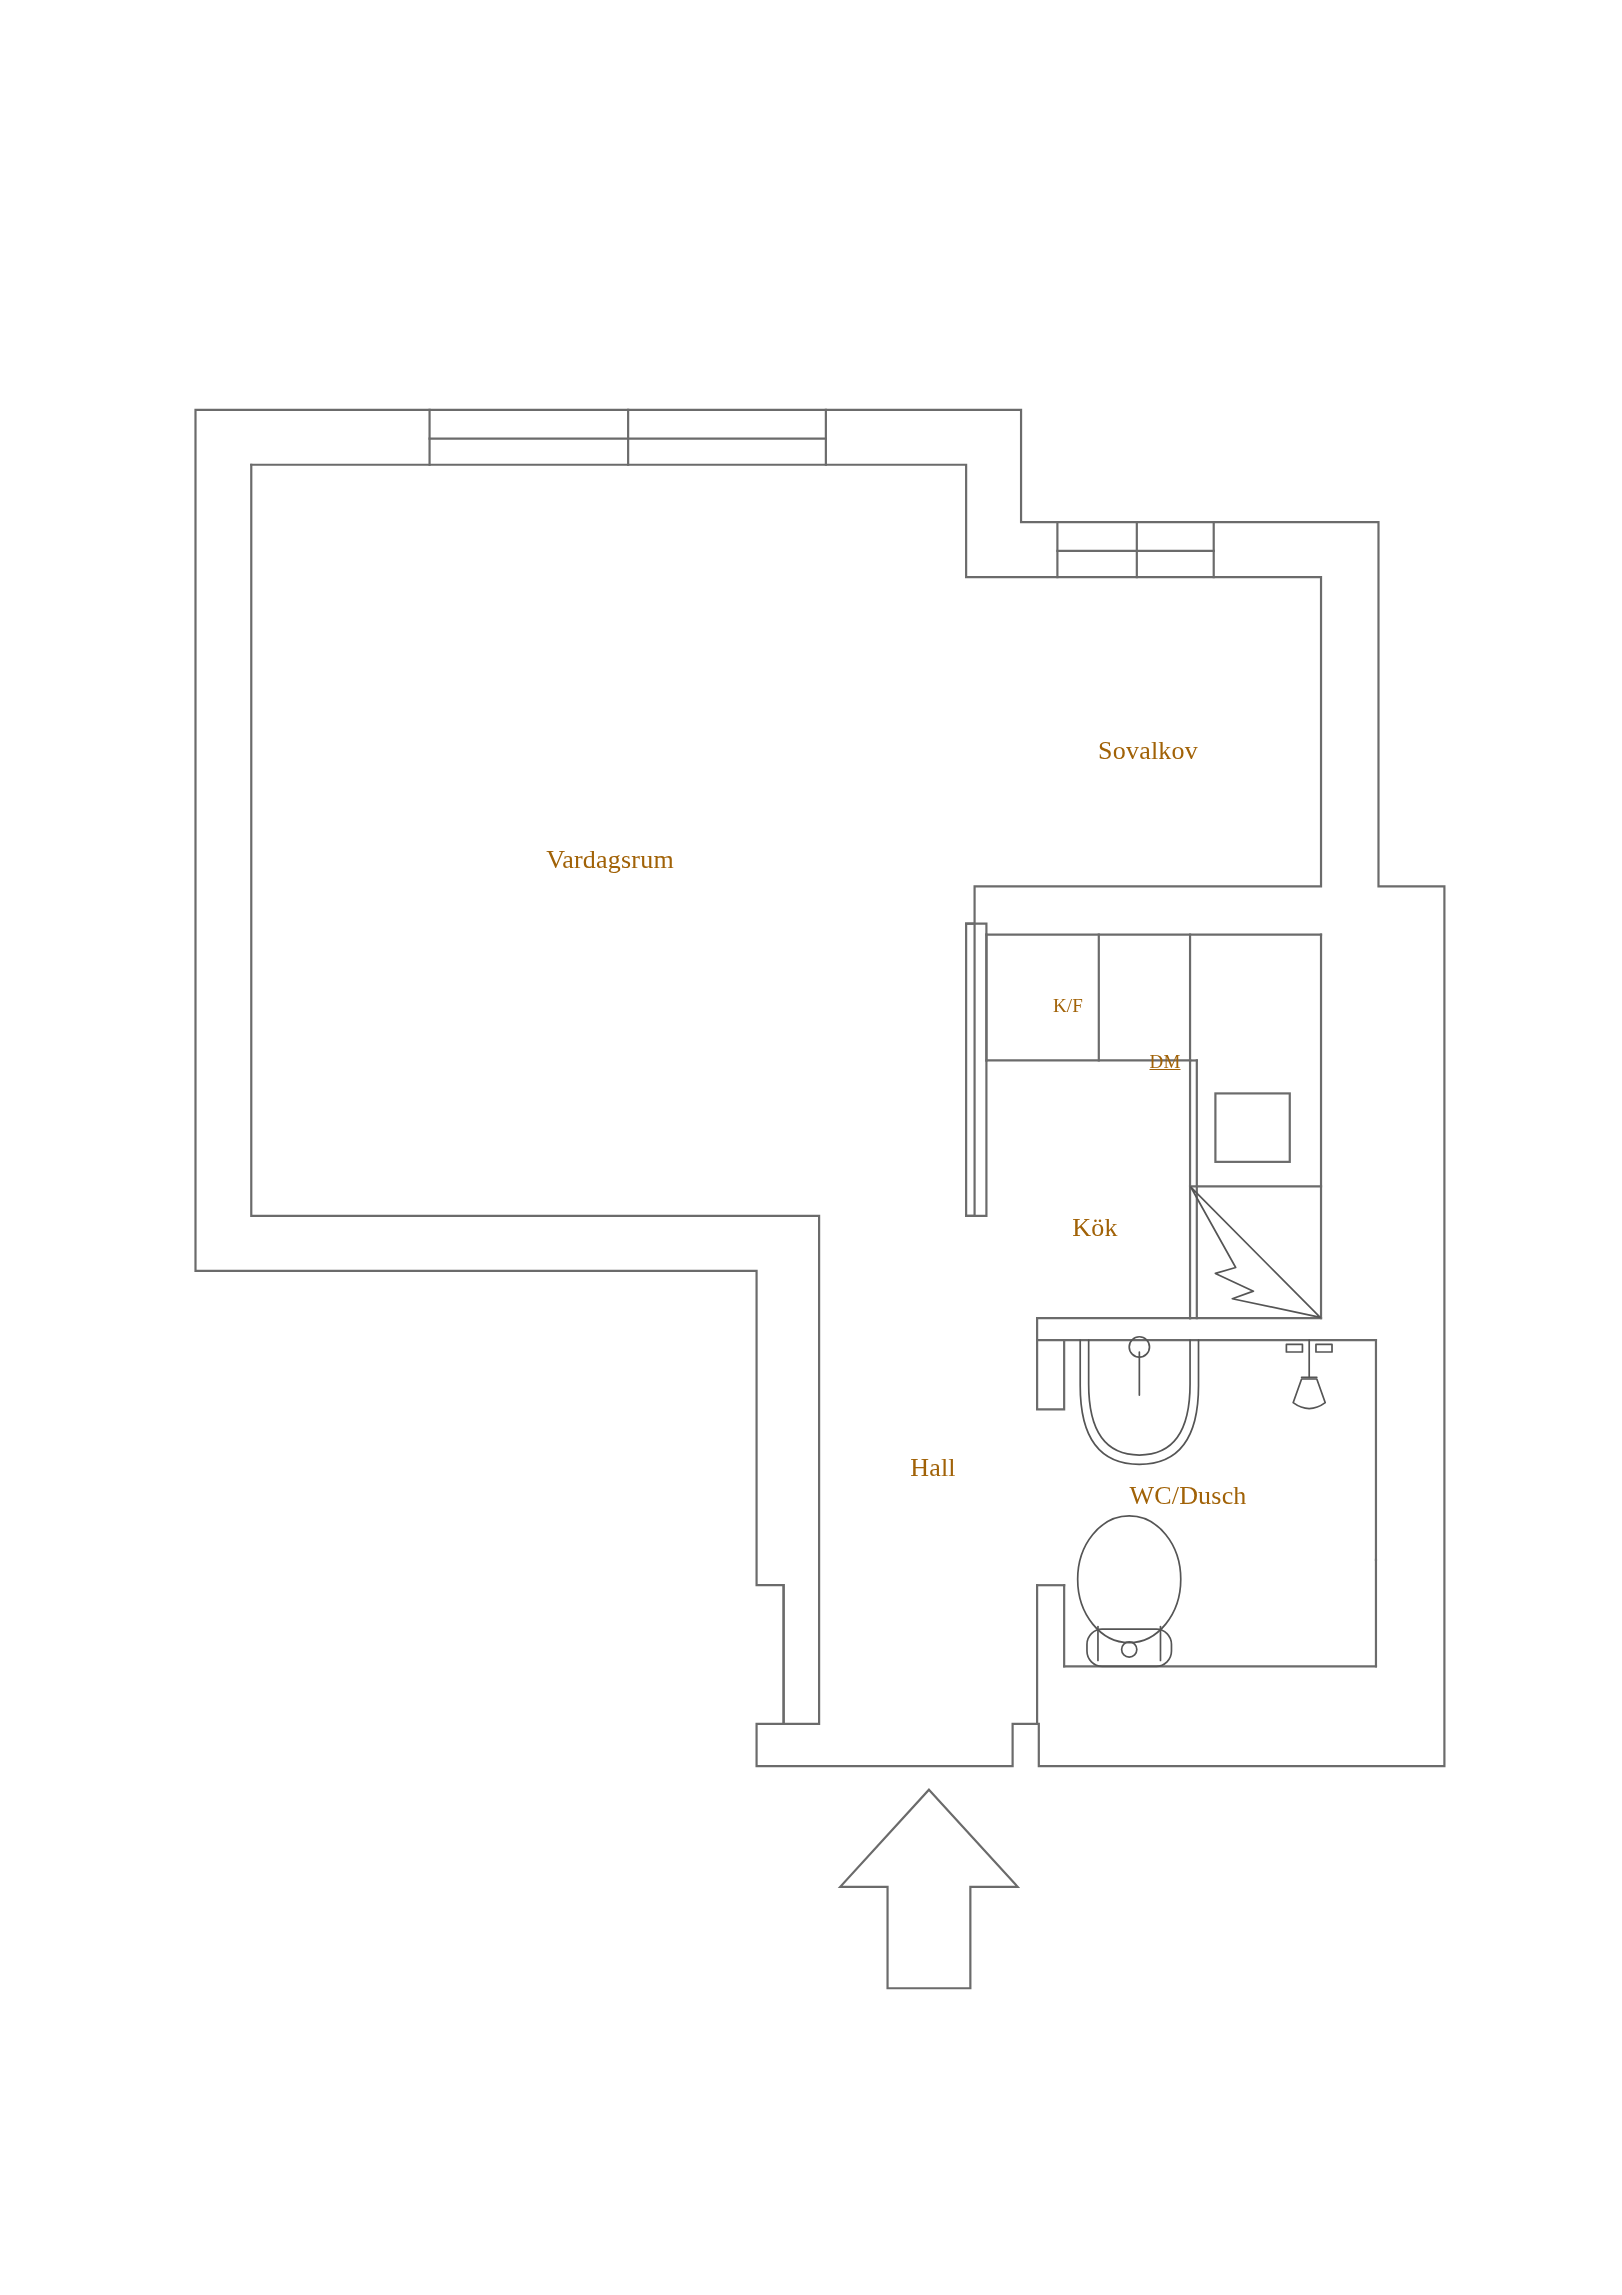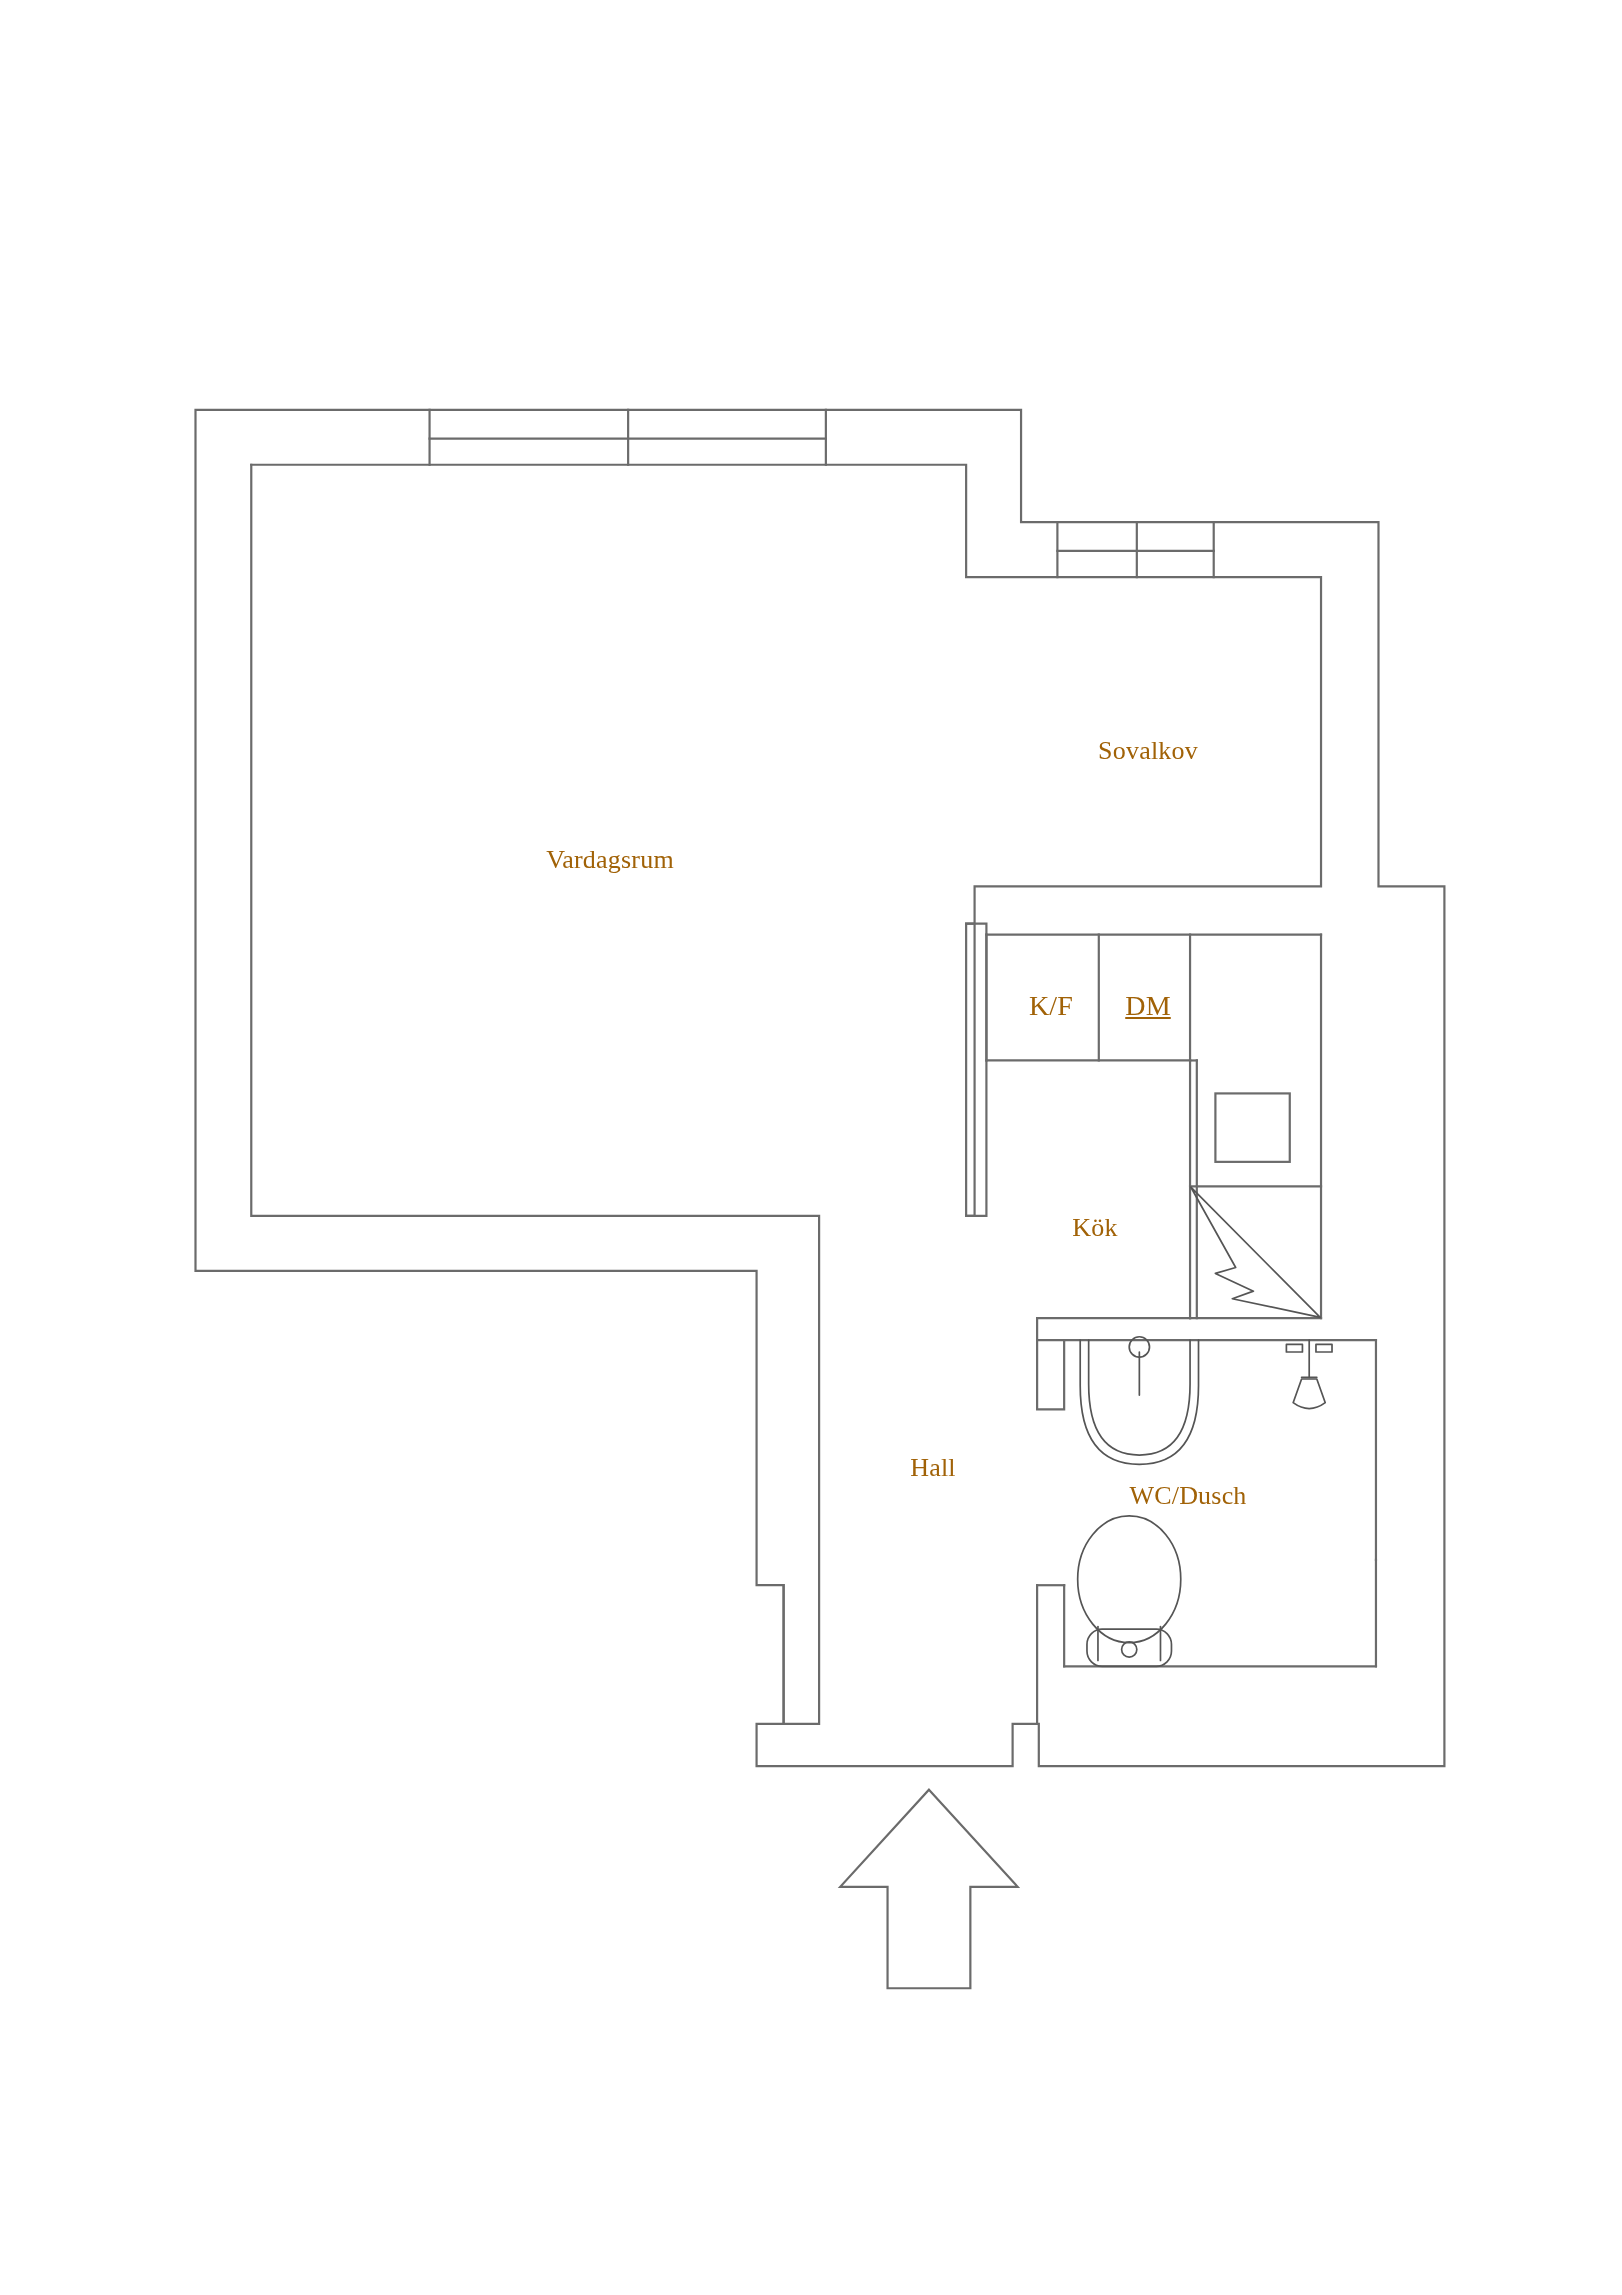--- a/index.html
+++ b/index.html
@@ -30,21 +30,21 @@
   }
   .room-label {
     position: absolute;
     font-family: "Liberation Serif", "DejaVu Serif", serif;
     color: #a16207;
     white-space: nowrap;
     transform: translate(-50%, -50%);
     letter-spacing: 0.2px;
   }
   .lbl-major { font-size: 26px; }
-  .lbl-appl  { font-size: 28px; }
+  .lbl-appl  { font-size: 19px; margin-left: 17px; }
 </style>
 </head>
 <body>
 
 <div id="plan-root">
 
   <svg id="plan-svg" viewBox="0 0 1920 2716" xmlns="http://www.w3.org/2000/svg">
 
     <g fill="none" stroke="#6b6b6b" stroke-width="2.6" stroke-linecap="square" stroke-linejoin="miter">
 
@@ -196,16 +196,16 @@
   <div class="room-label lbl-major" style="left:1148px; top:751px;">Sovalkov</div>
 
   <div class="room-label lbl-major" style="left:1095px; top:1228px;">Kök</div>
 
   <div class="room-label lbl-major" style="left:933px; top:1468px;">Hall</div>
 
   <div class="room-label lbl-major" style="left:1188px; top:1496px;text-align:center;">WC/Dusch</div>
 
   <div class="room-label lbl-appl" style="left:1051px; top:1006px;">K/F</div>
 
-  <div class="room-label lbl-appl" style="left:1148px; top:1006px;text-decoration:underline;">DM</div>
+  <div class="room-label lbl-appl" style="left:1148px; top:1062px;text-decoration:underline;">DM</div>
 
 </div>
 
 
 </body></html>

